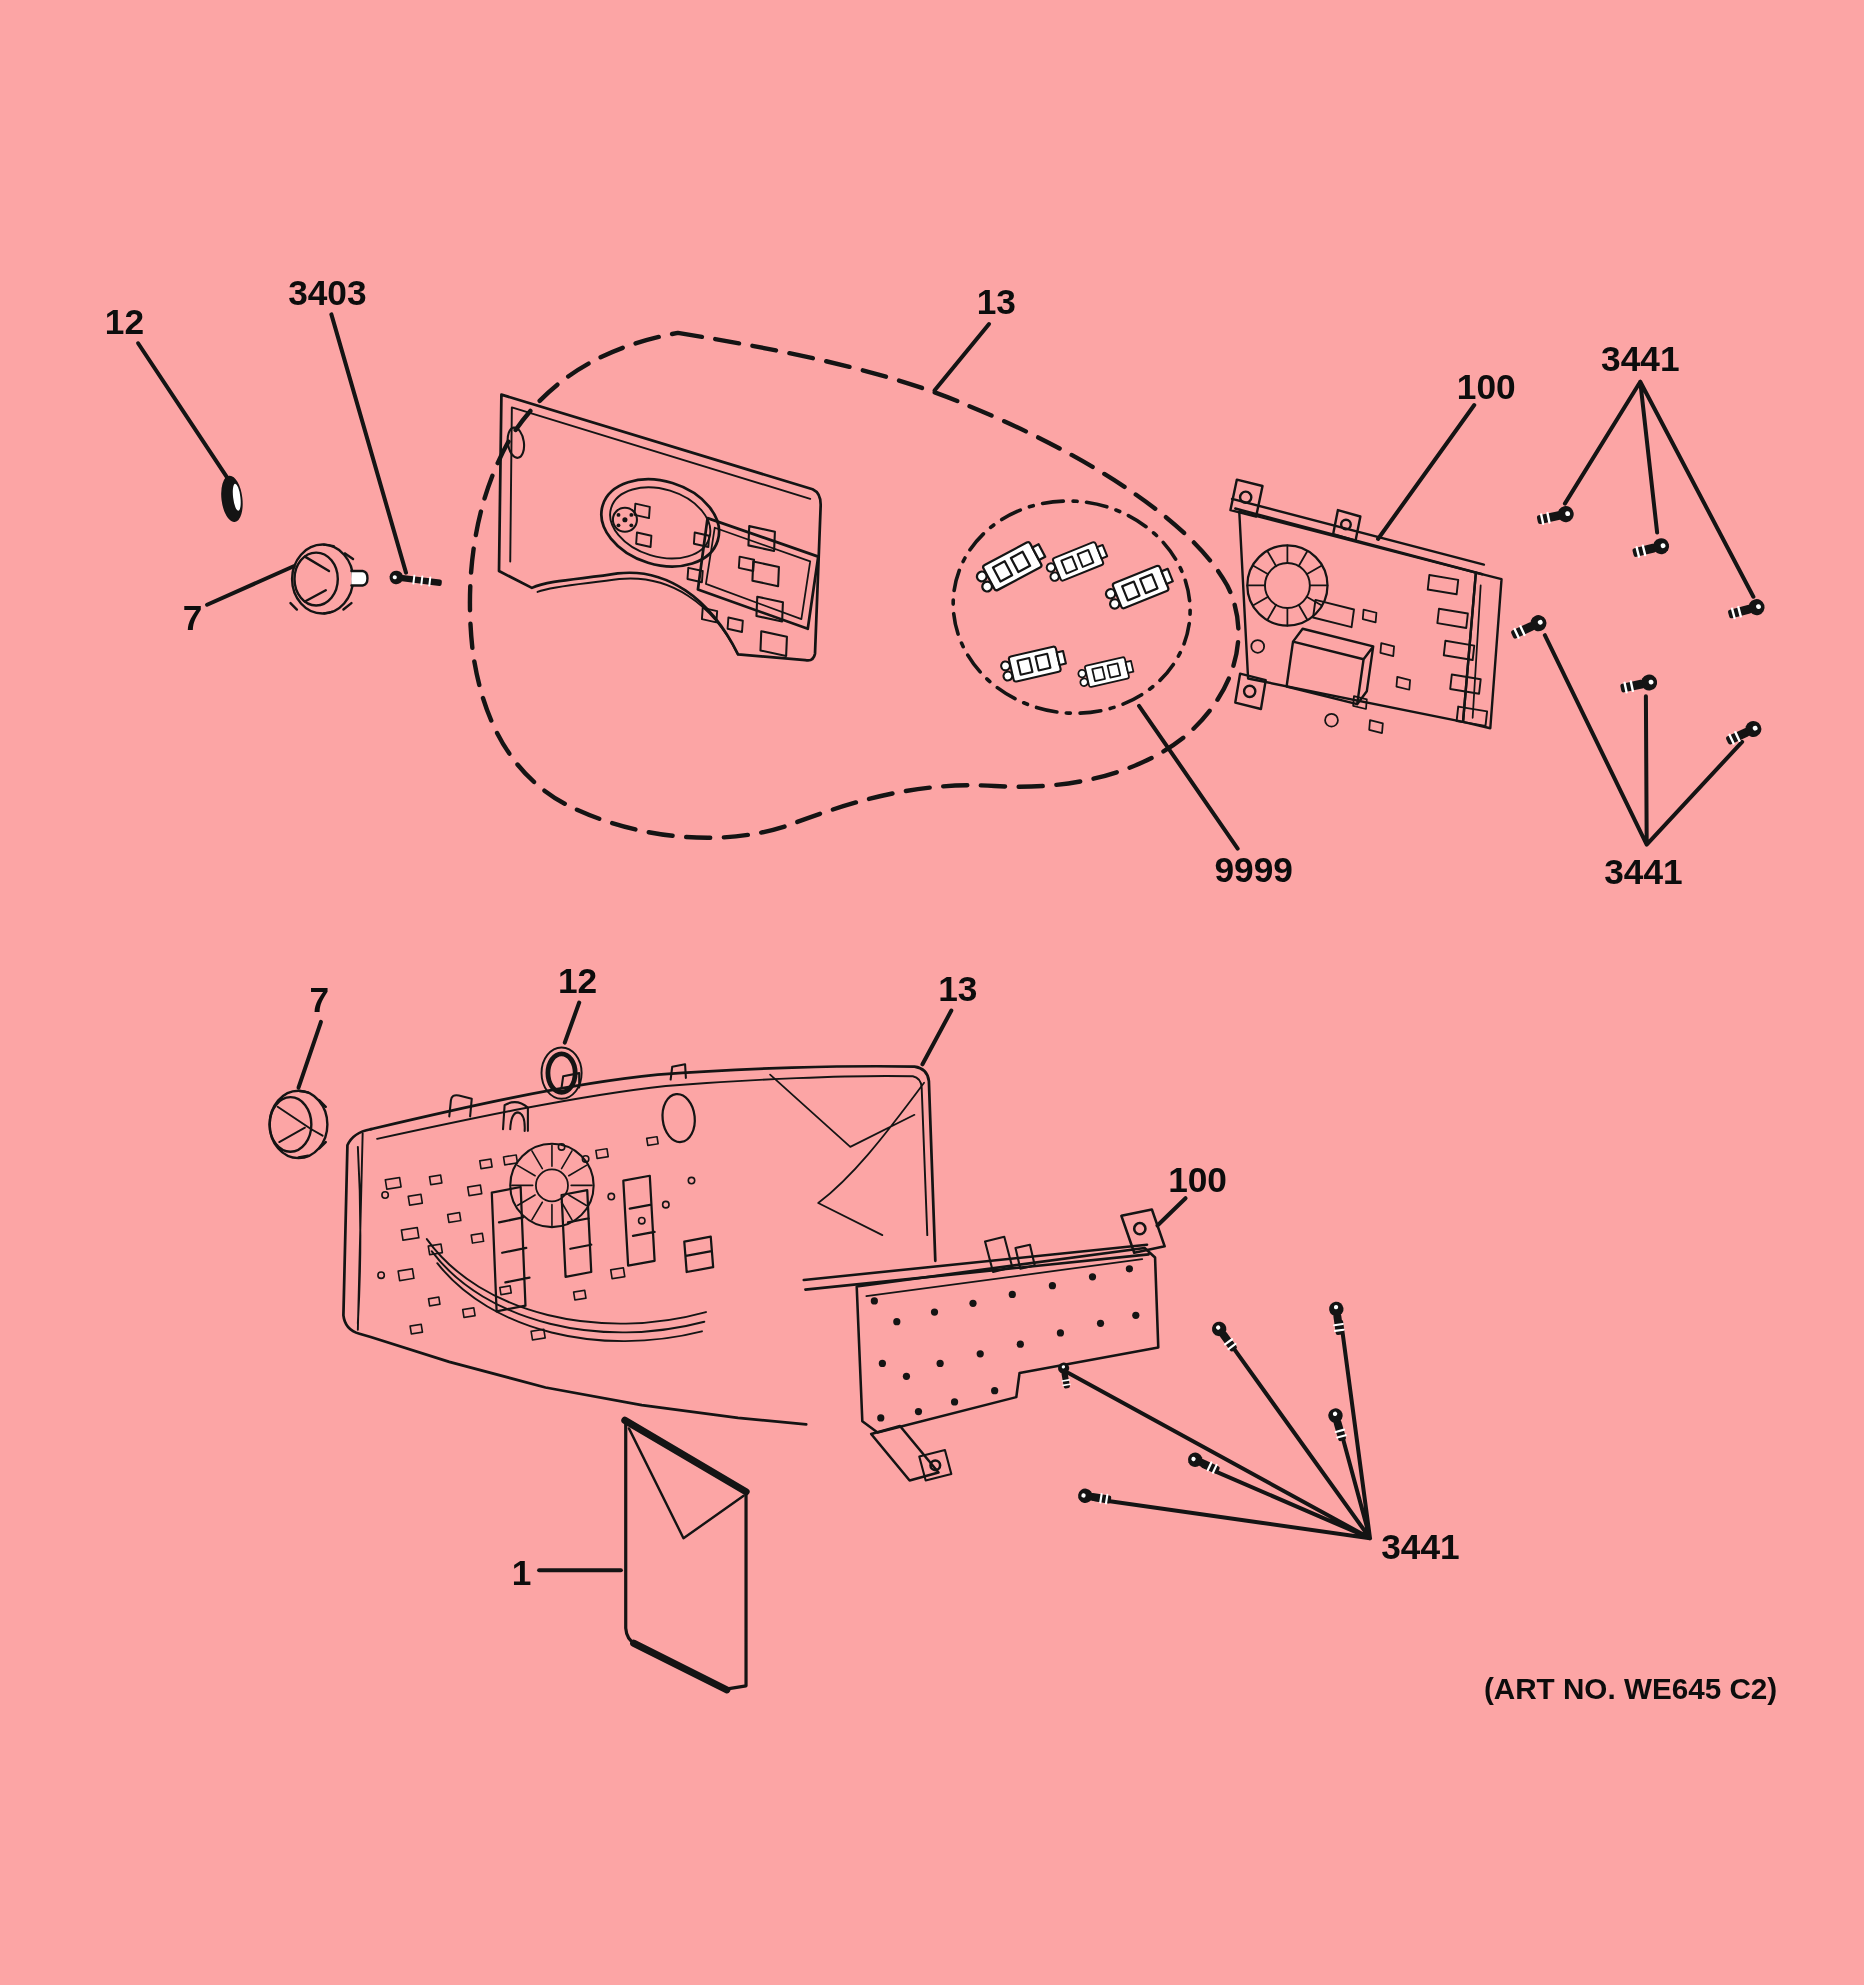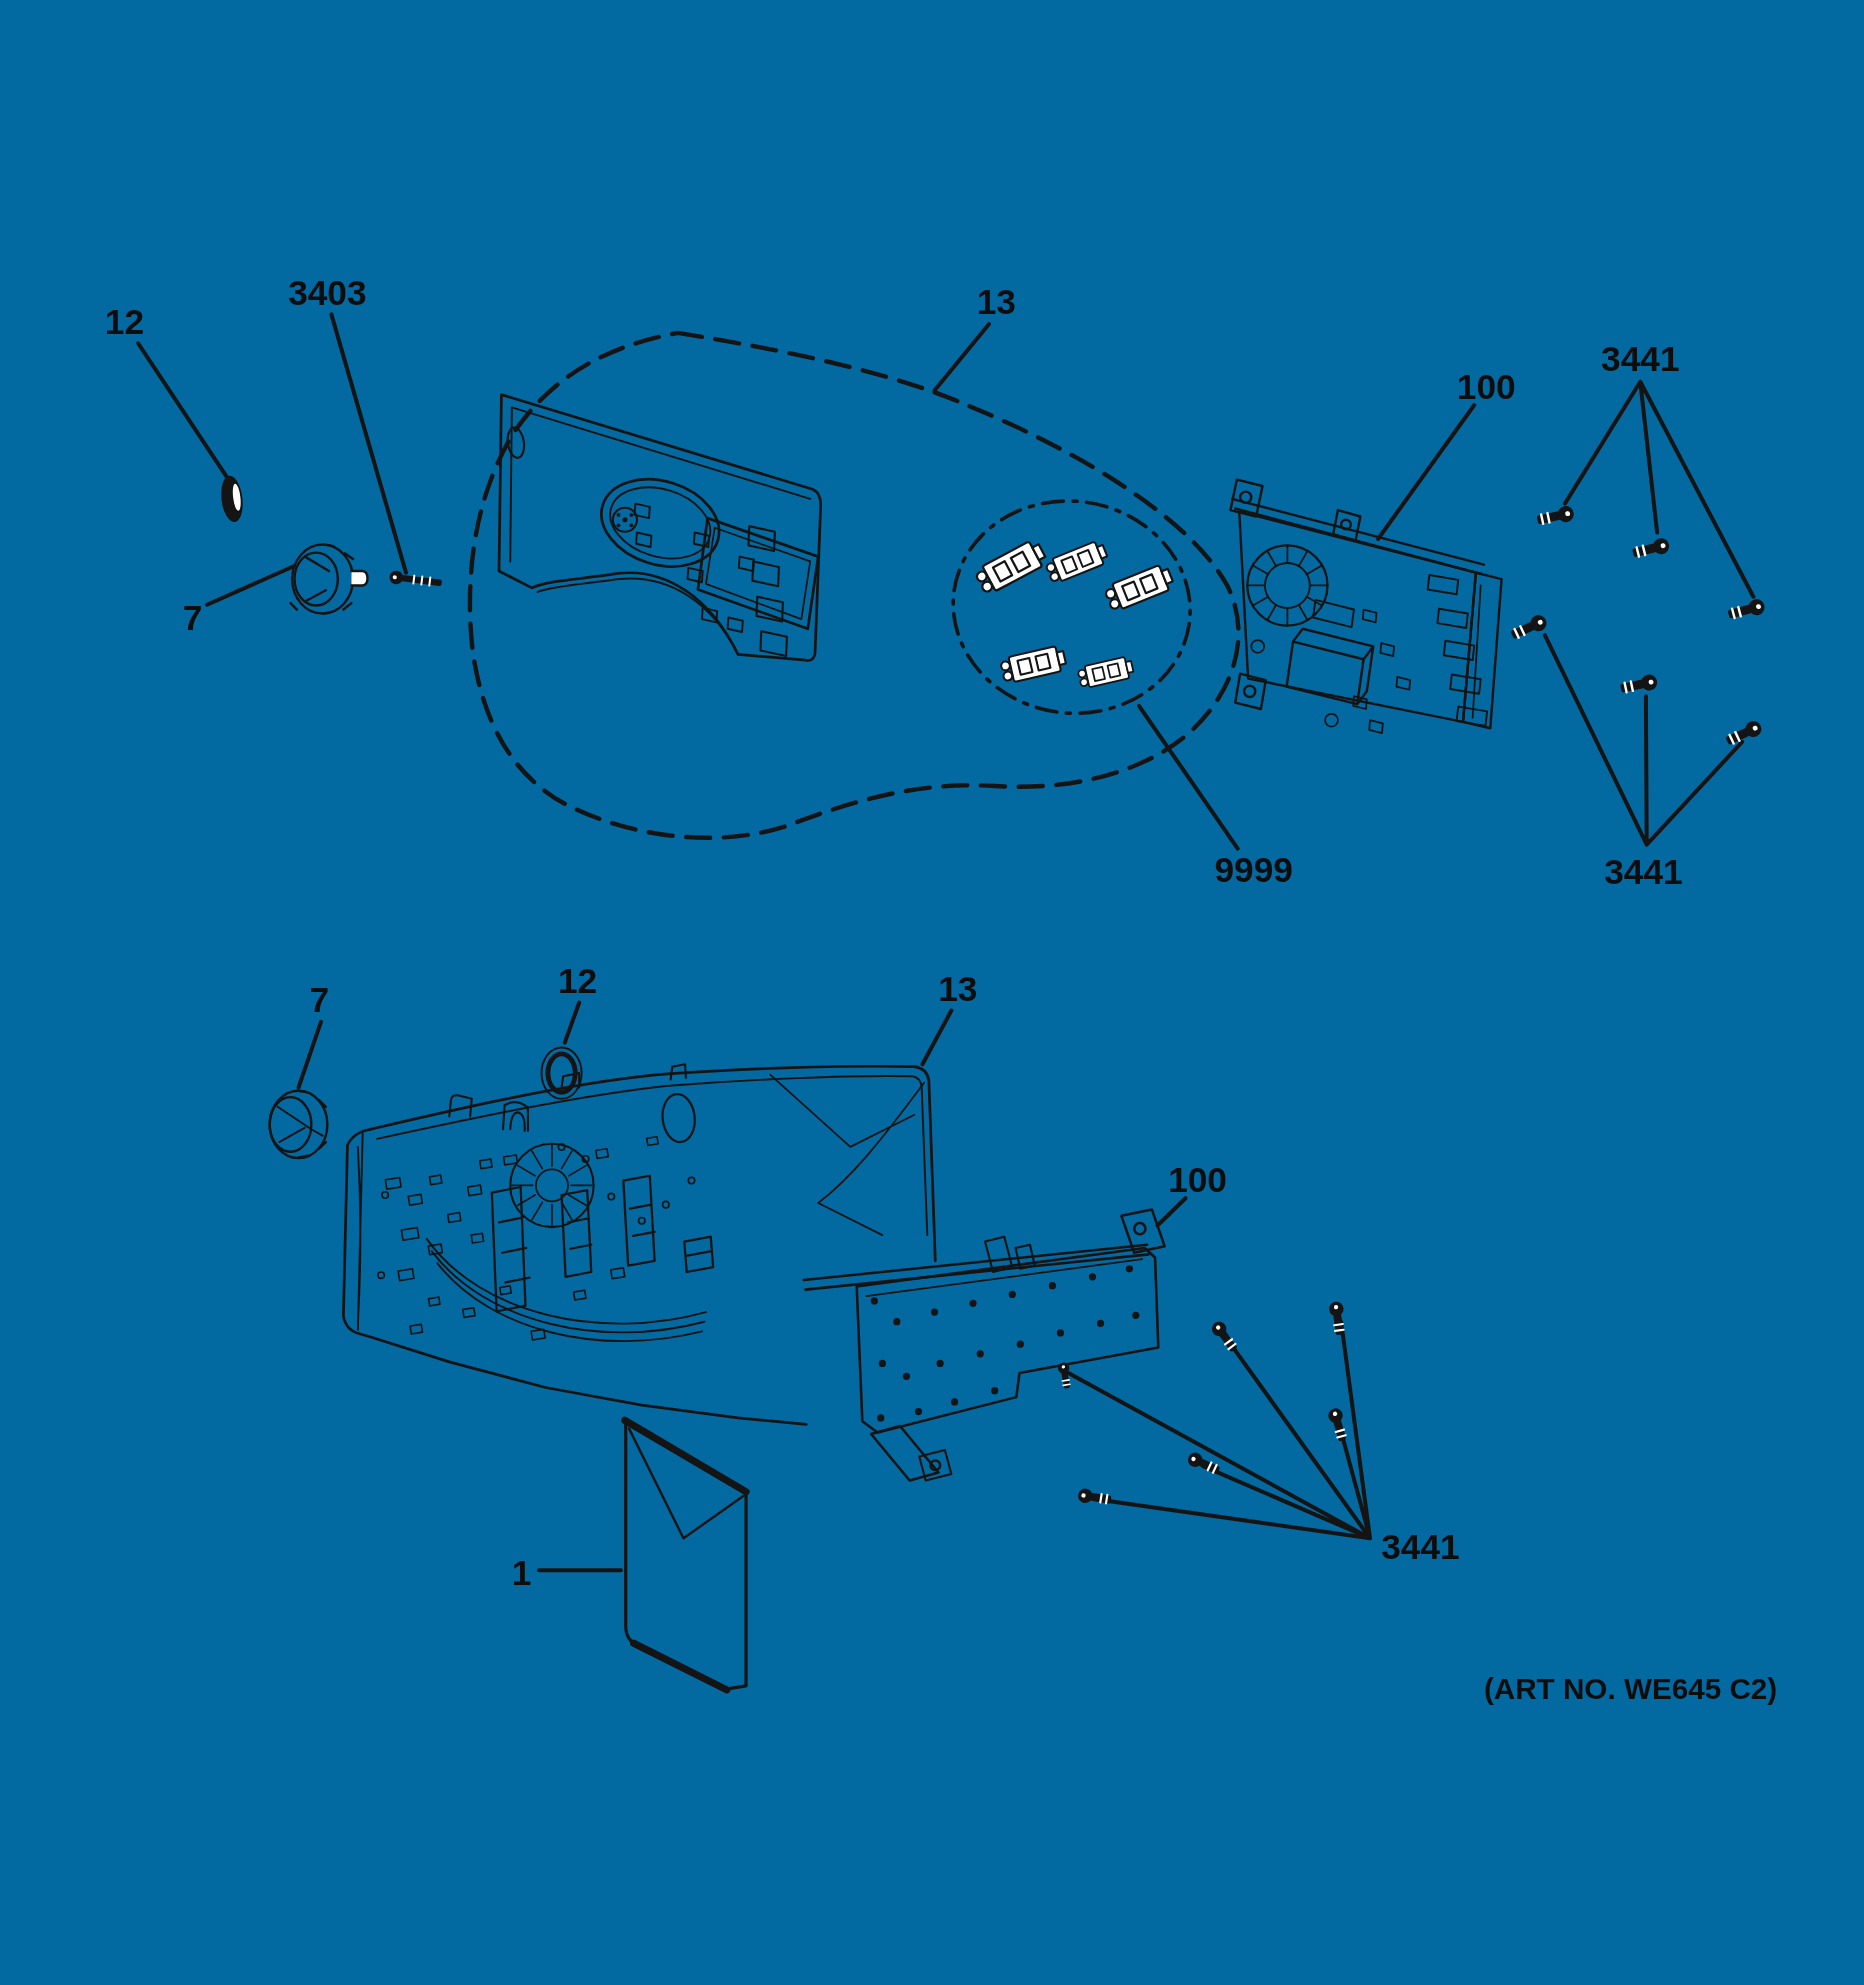--- a/index.html
+++ b/index.html
@@ -1,16 +1,16 @@
 <!DOCTYPE html>
 <html style="font-size:13px"><head>
 <meta charset="utf-8">
 <style>
   html,body{margin:0;padding:0;background:#ffffff;}
-  .page{position:relative;width:1865px;height:1985px;background:#0369a1;overflow:hidden;
+  .page{position:relative;width:1865px;height:1985px;background:#fca5a5;overflow:hidden;
         font-family:"Liberation Sans", sans-serif;}
   svg{position:absolute;left:0;top:0;width:100%;height:100%;}
   svg{stroke-linecap:round;stroke-linejoin:round;}
   .ln{fill:none;stroke:#141414;}
   .lbl{font-family:"Liberation Sans",sans-serif;font-weight:bold;font-size:44px;fill:#0d0d0d;}
   .art{font-family:"Liberation Sans",sans-serif;font-weight:bold;font-size:37px;fill:#0d0d0d;}
   .leader{fill:none;stroke:#141414;stroke-width:5;}
   .blk{fill:#141414;stroke:none;}
 </style>
 </head>

